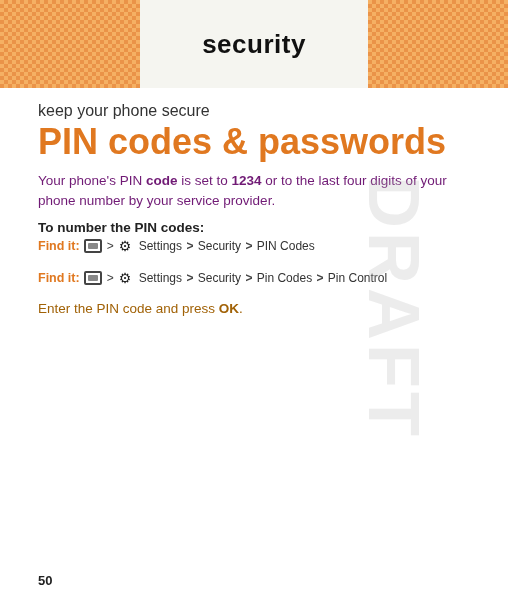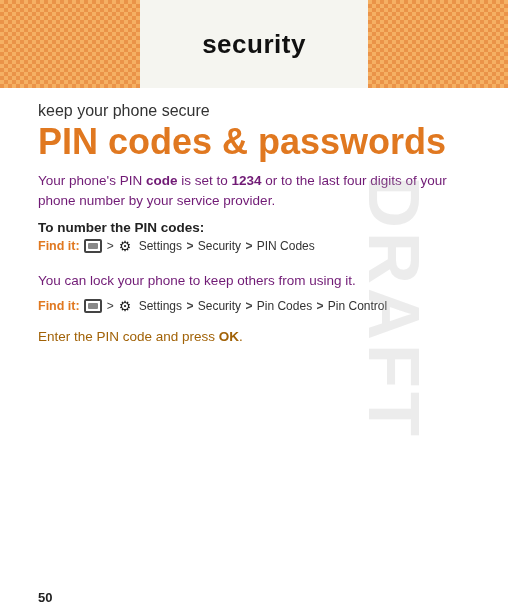--- a/index.html
+++ b/index.html
@@ -159,21 +159,21 @@
 
     .final-text {
       font-size: 13.5px;
       color: #a16207;
       margin-top: 6px;
     }
 
     
     .page-number {
       position: absolute;
-      bottom: 11px;
+      bottom: 28px;
       left: 38px;
       font-size: 13px;
       font-weight: bold;
       color: #222;
     }
 
     
     .watermark {
       position: absolute;
       right: -18px;
@@ -220,21 +220,20 @@
         <span class="nav-arrow"> &gt; </span>
         <span class="nav-highlight">Security</span>
         <span class="nav-arrow"> &gt; </span>
         <span class="nav-highlight">PIN Codes</span>
       </span>
     </div>
   </div>
 
   <div class="section-gap">
 
-    <div class="body-text">You can lock your phone to keep others from using it.</div>
 
 
     <div class="find-it-line">
       <span class="find-it-label">Find it:</span>
       <span class="find-it-icon"></span>
       <span class="nav-arrow">&gt;</span>
       <span class="find-it-gear">⚙</span>
       <span class="nav-path">
         <span class="nav-highlight">Settings</span>
         <span class="nav-arrow"> &gt; </span>

